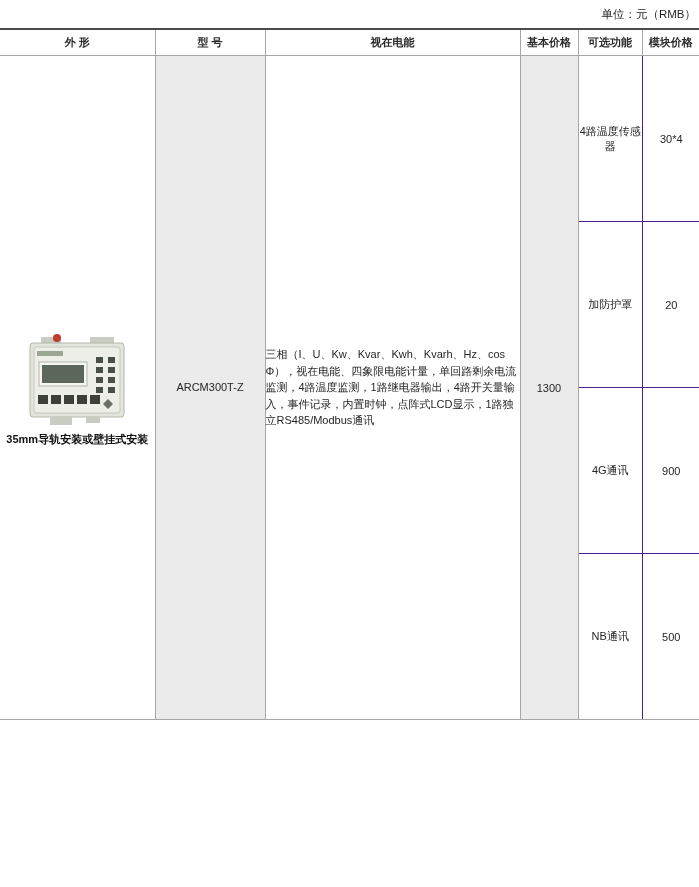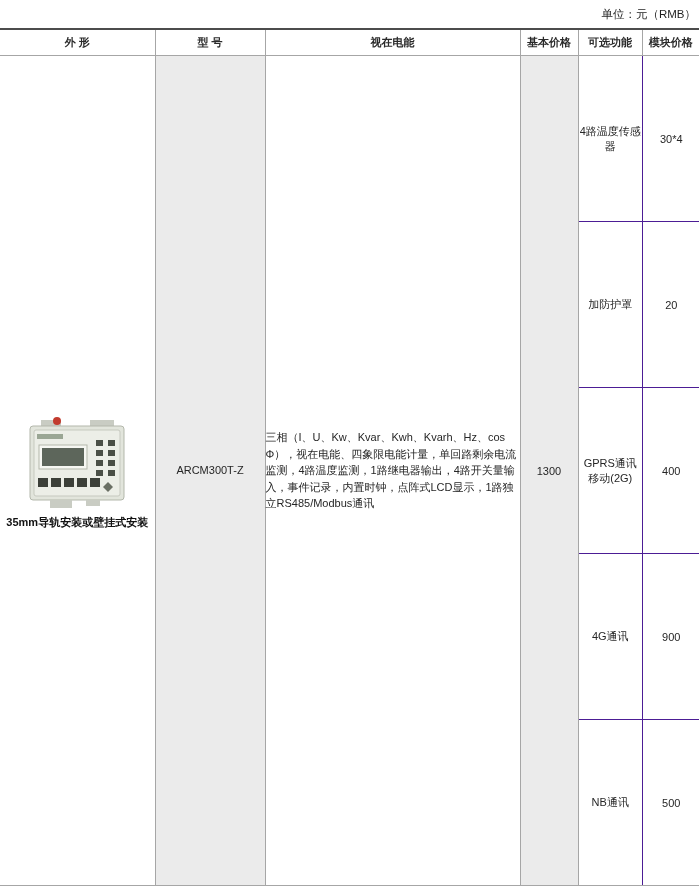--- a/index.html
+++ b/index.html
@@ -119,24 +119,20 @@
           <tbody>
               <tr>
             <td class="opt-name">4路温度传感器</td>
             <td class="opt-price">30*4</td>
           </tr>
           <tr>
             <td class="opt-name">加防护罩</td>
             <td class="opt-price">20</td>
           </tr>
           <tr>
-            <td class="opt-name">GPRS通讯移动(2G)</td>
-            <td class="opt-price">400</td>
-          </tr>
-          <tr>
             <td class="opt-name">4G通讯</td>
             <td class="opt-price">900</td>
           </tr>
           <tr>
             <td class="opt-name">NB通讯</td>
             <td class="opt-price">500</td>
           </tr>
         </tbody>
           </table>
       </td>

